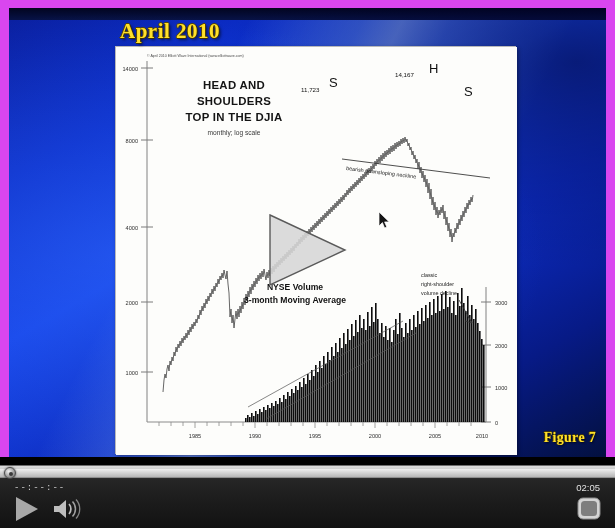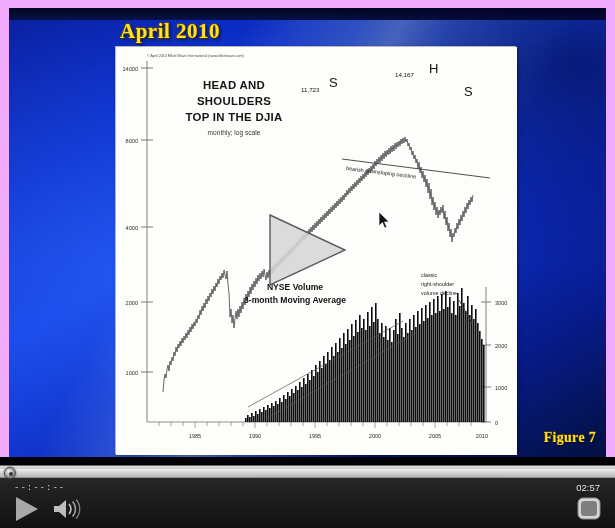--- a/index.html
+++ b/index.html
@@ -7,21 +7,21 @@
   body{
     width:615px; height:528px;
     font-family:"Liberation Sans", sans-serif;
     overflow:hidden;
     position:relative;
   }
 
   
   #stage{
     position:absolute; left:0; top:0; width:615px; height:465px;
-    background:#f0abfc;
+    background:#d946ef;
     overflow:hidden;
   }
   #slide{
     position:absolute; left:9px; top:8px; width:597px; height:449px;
     background:
       linear-gradient(116deg,
         rgba(255,255,255,0.00) 30%,
         rgba(120,165,255,0.42) 44%,
         rgba(160,195,255,0.55) 49%,
         rgba(120,165,255,0.38) 55%,
@@ -478,21 +478,21 @@
 <div id="player">
 
   <div id="scrubrow">
     <div id="scrubtrack"></div>
     <div id="scrubhandle"></div>
   </div>
 
   <div id="controls">
 
     <div id="timeLeft">--:--:--</div>
-    <div id="timeRight">02:57</div>
+    <div id="timeRight">02:05</div>
 
     <div id="btnPlay">
       <svg viewBox="0 0 28 26" width="28" height="26" xmlns="http://www.w3.org/2000/svg">
         <polygon points="3,1 25,13 3,25" fill="#a8a8a8"></polygon>
       </svg>
     </div>
 
     <div id="btnVol">
       <svg viewBox="0 0 30 22" width="30" height="22" xmlns="http://www.w3.org/2000/svg">
         <polygon points="1,8 6,8 13,2 13,20 6,14 1,14" fill="#bdbdbd"></polygon>

